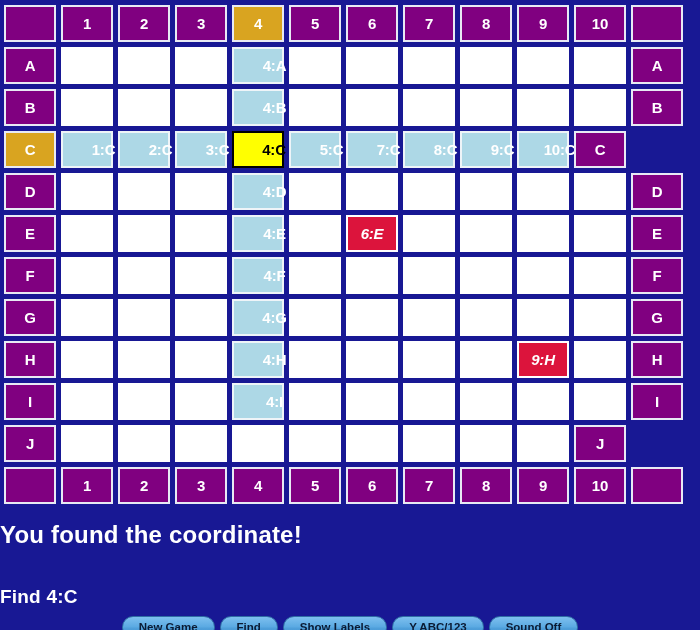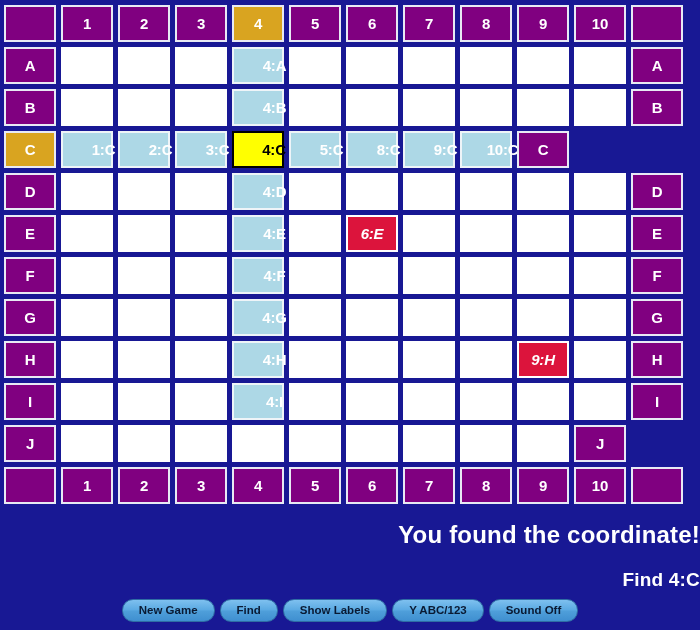--- a/index.html
+++ b/index.html
@@ -47,33 +47,33 @@
 
   .cell.header       { background: #800080; border-color: #e8eaf4; }
   .cell.header-hl    { background: #d9a420; border-color: #e8eaf4; }
   .cell.blank        { background: #ffffff; border-color: #ffffff; }
   .cell.hint         { background: #add8e6; border-color: #eef4f8; padding-left: 33px; }
   .cell.found        { background: #ffff00; border-color: #000000; color: #000000; padding-left: 32px; }
   .cell.wrong        { background: #dc143c; border-color: #ffffff; font-style: italic; }
 
   
   .status-area {
-    text-align: right;
+    text-align: left;
     color: #ffffff;
   }
   .status-message {
     font-size: 24px;
     font-weight: bold;
     margin-top: 12px;
     letter-spacing: 0.2px;
   }
   .find-prompt {
     font-size: 19px;
     font-weight: bold;
-    margin-top: 20px;
+    margin-top: 37px;
     letter-spacing: 0.2px;
   }
 
   
   .button-bar {
     display: flex;
     justify-content: center;
     align-items: center;
     gap: 5px;
     margin-top: 8px;
@@ -186,20 +186,23 @@
         <div class="cell hint">
           <span>3:C</span>
         </div>
         <div class="cell found">
           <span>4:C</span>
         </div>
         <div class="cell hint">
           <span>5:C</span>
         </div>
         <div class="cell hint">
+          <span>7:C</span>
+        </div>
+        <div class="cell hint">
           <span>8:C</span>
         </div>
         <div class="cell hint">
           <span>9:C</span>
         </div>
         <div class="cell hint">
           <span>10:C</span>
         </div>
         <div class="cell header">
           <span>C</span>

